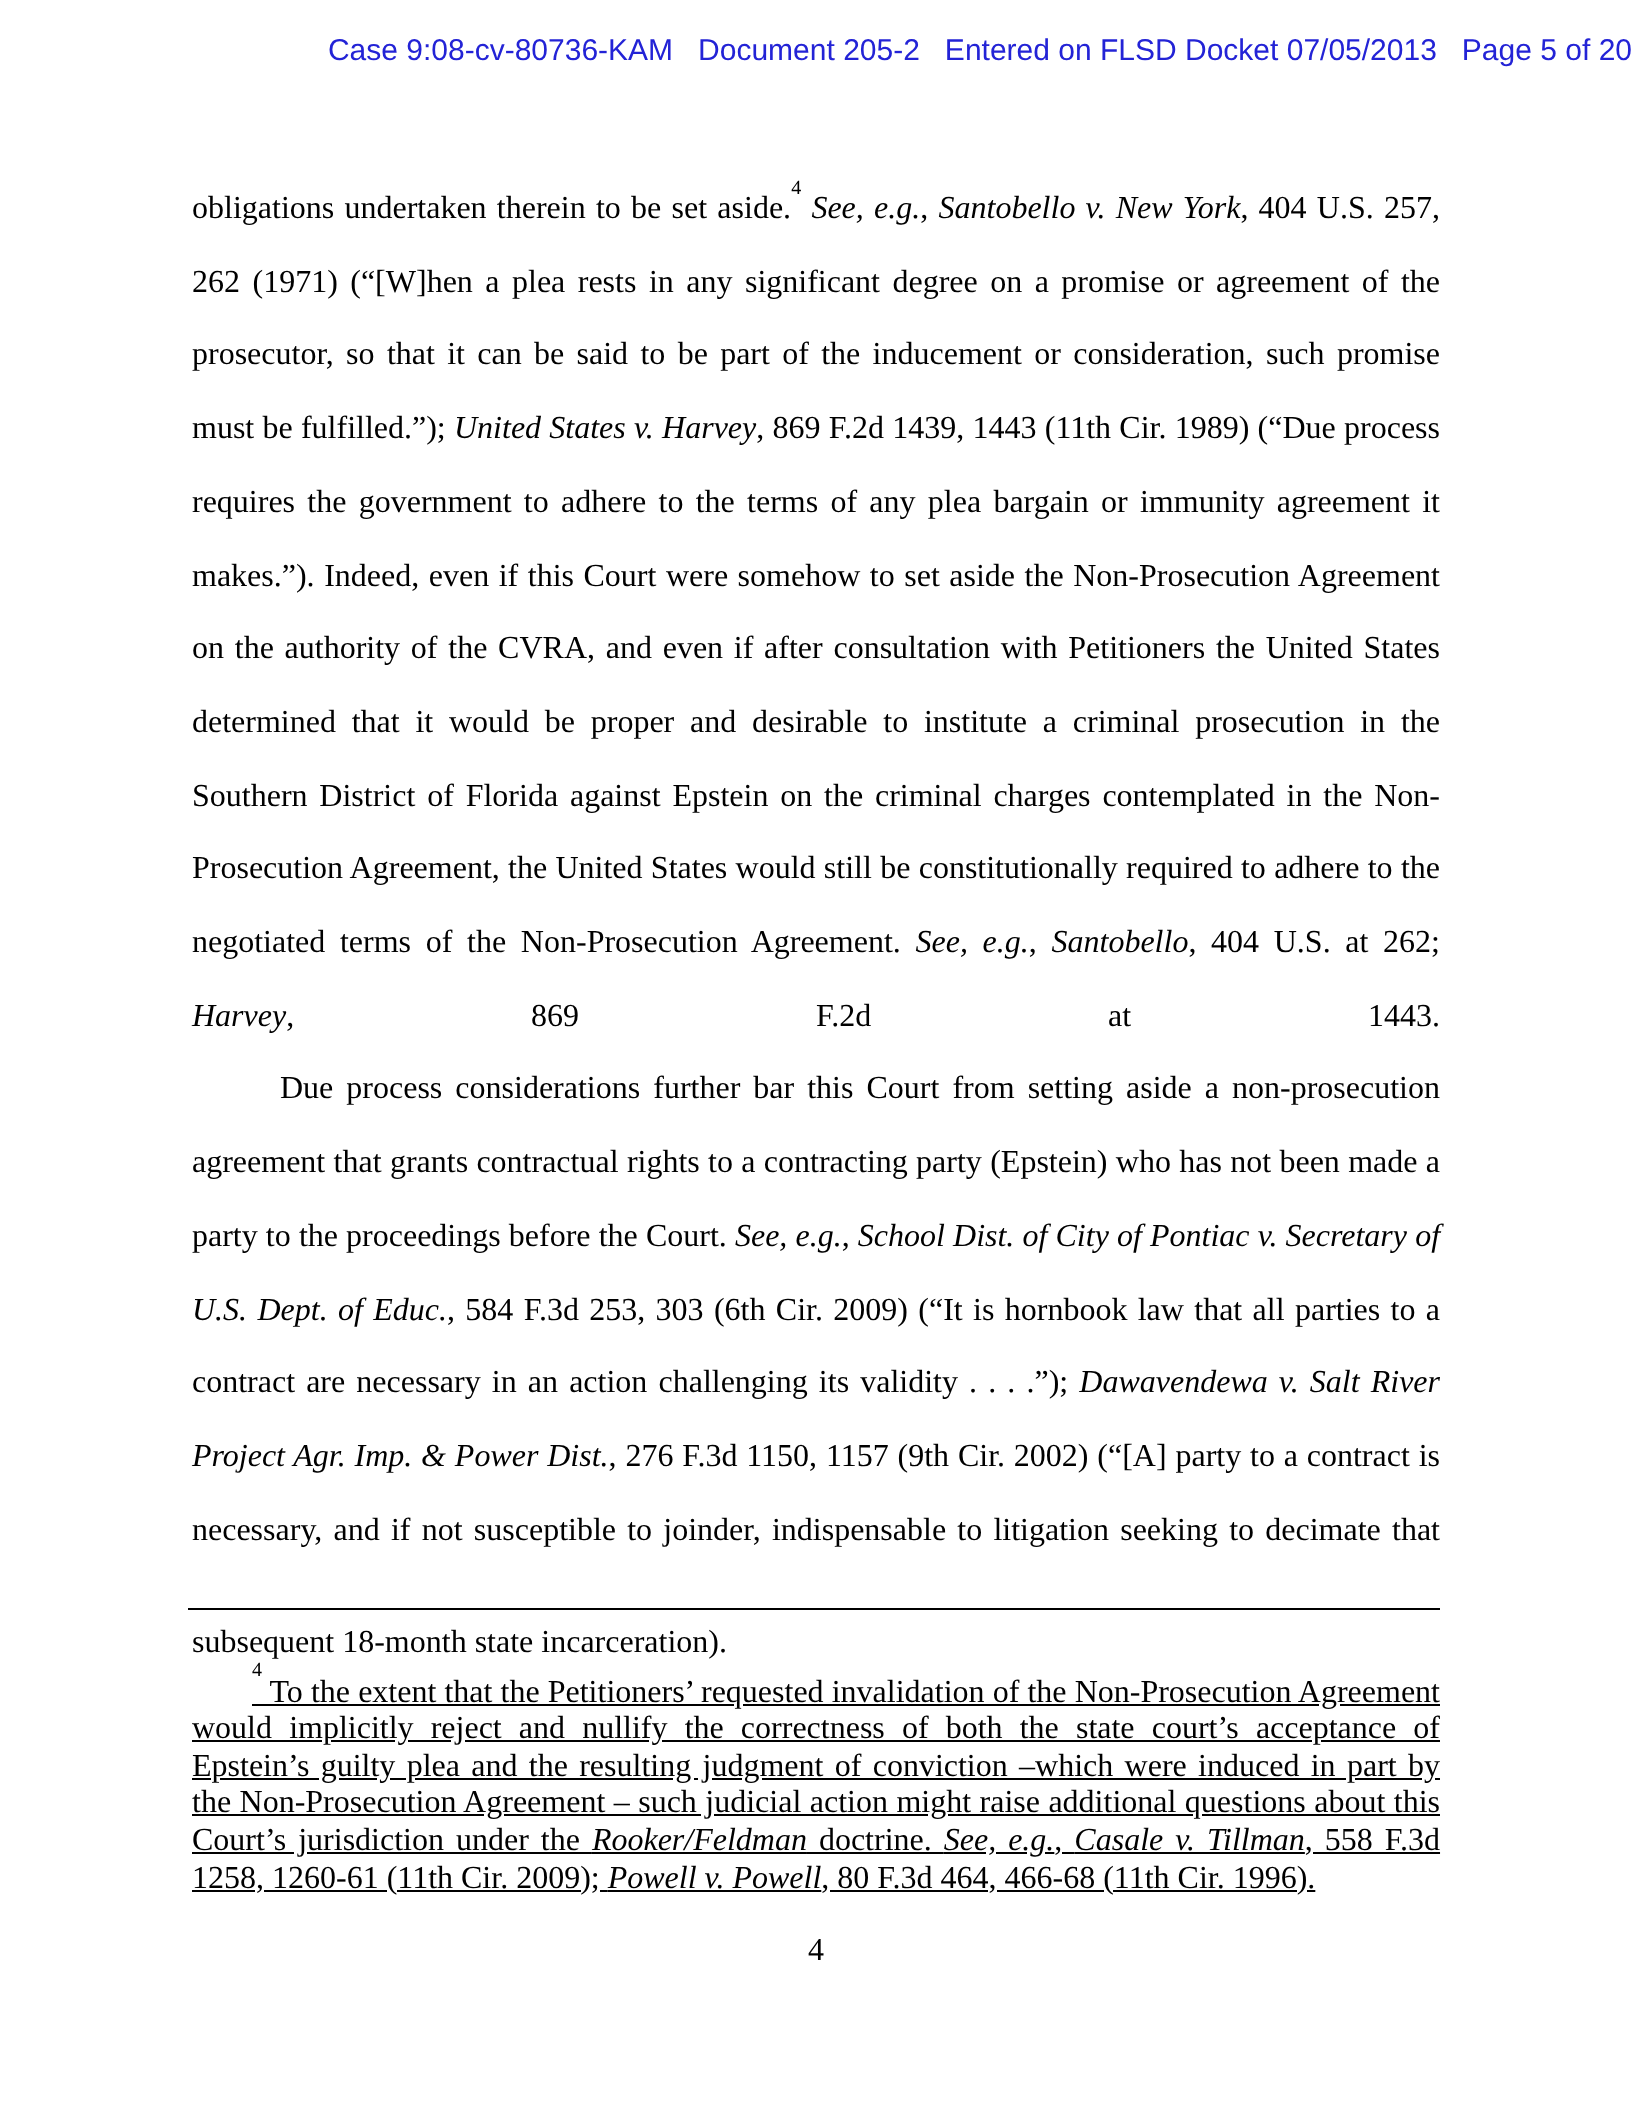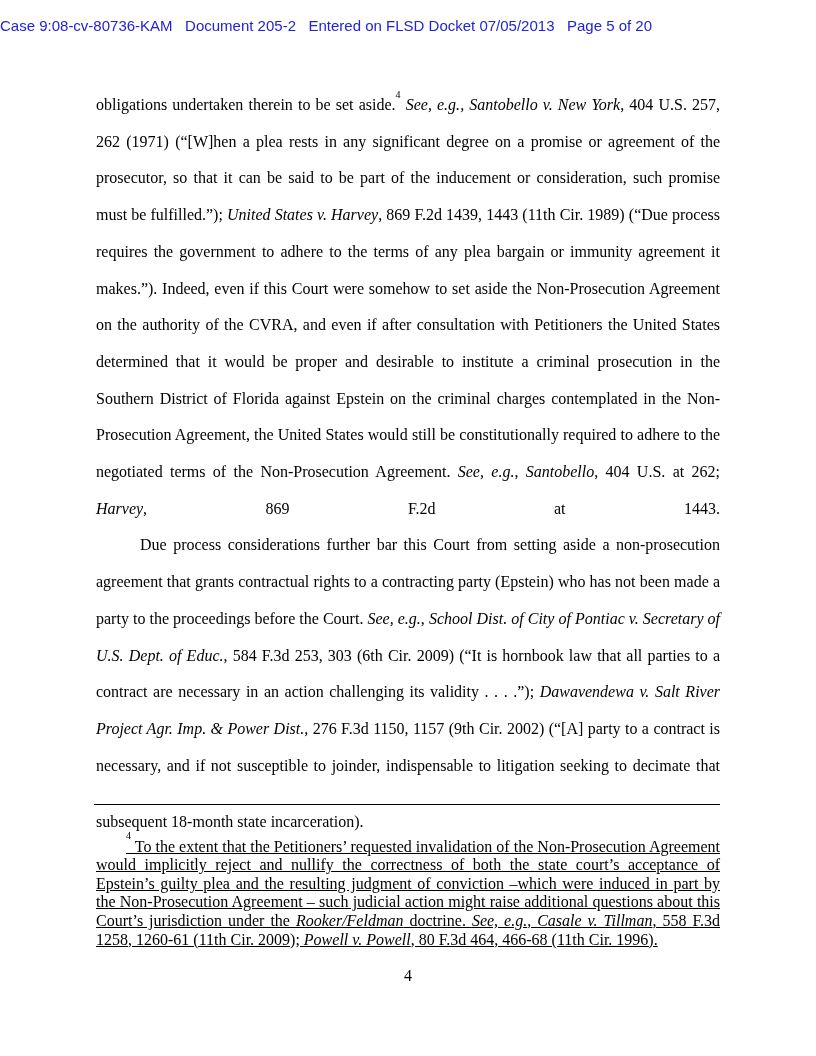--- a/index.html
+++ b/index.html
@@ -12,21 +12,21 @@
     background: #ffffff;
     font-family: "Liberation Serif", "DejaVu Serif", serif;
     color: #000000;
     overflow: hidden;
   }
   .ecf-header {
     position: absolute;
     top: 16px;
     left: 0;
     width: 100%;
-    text-align: left;
+    text-align: right;
     font-family: "Liberation Sans", "DejaVu Sans", sans-serif;
     font-size: 15px;
     line-height: 20px;
     white-space: pre;
   }
   .body-text {
     position: absolute;
     top: 87px;
     left: 96px;
     width: 624px;

